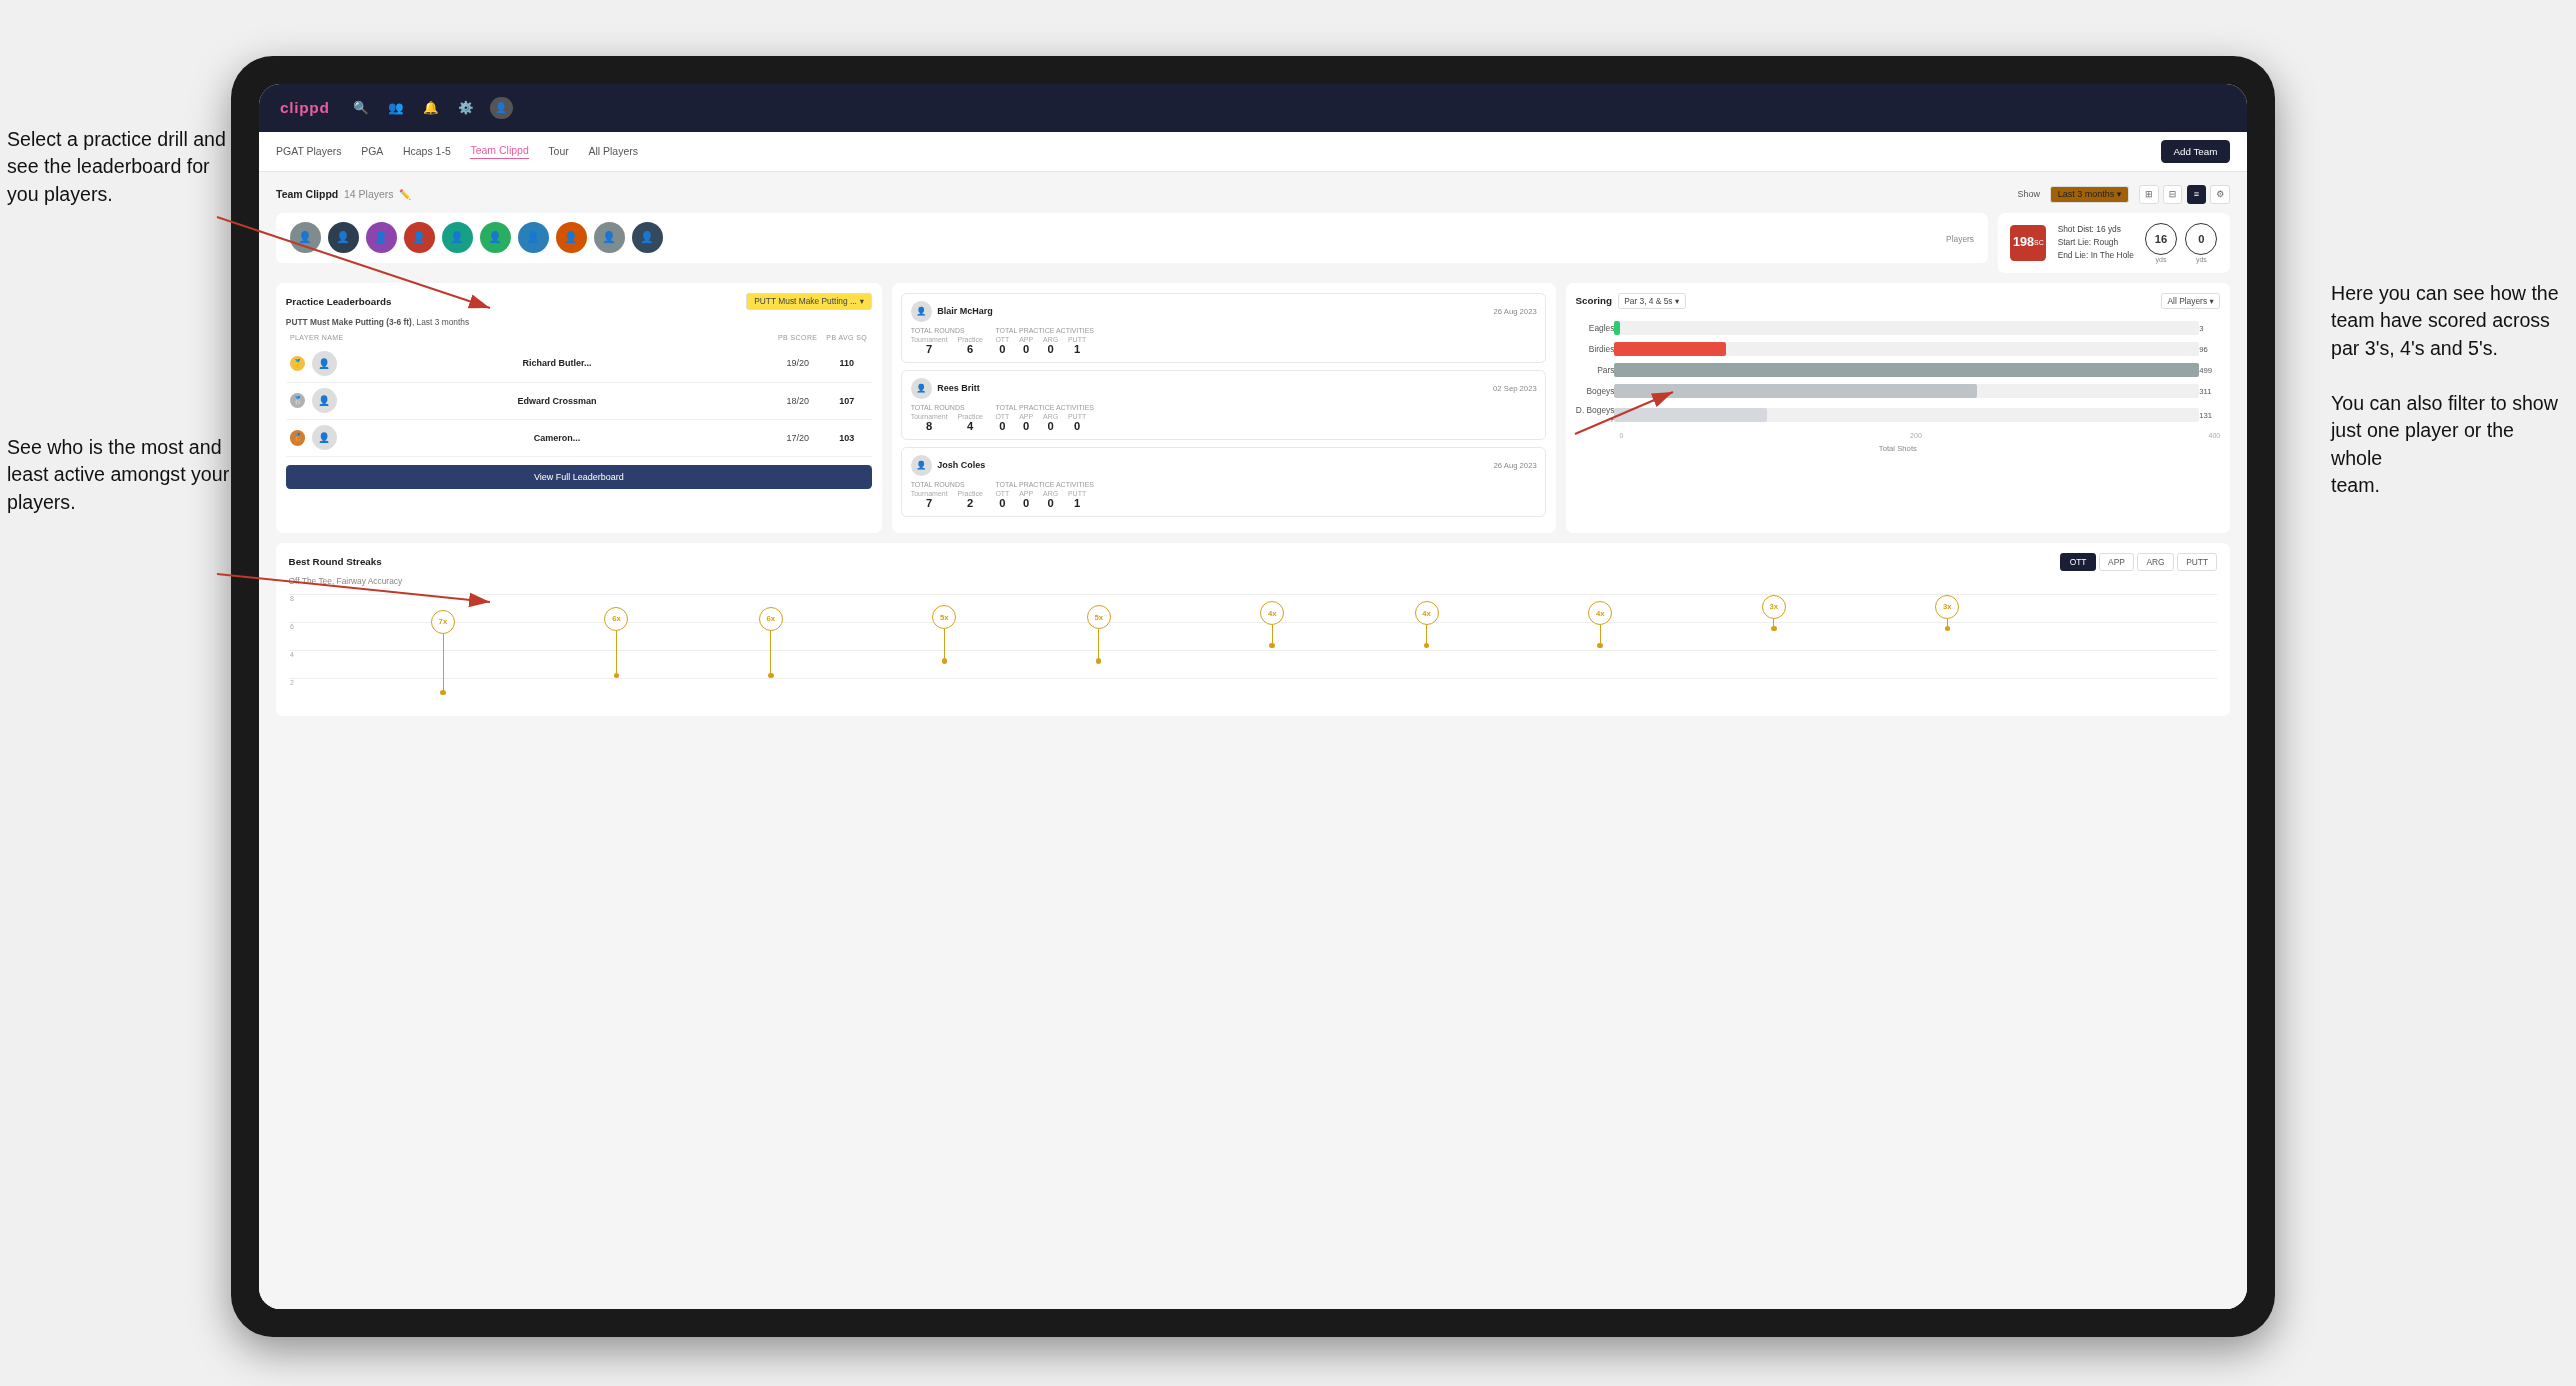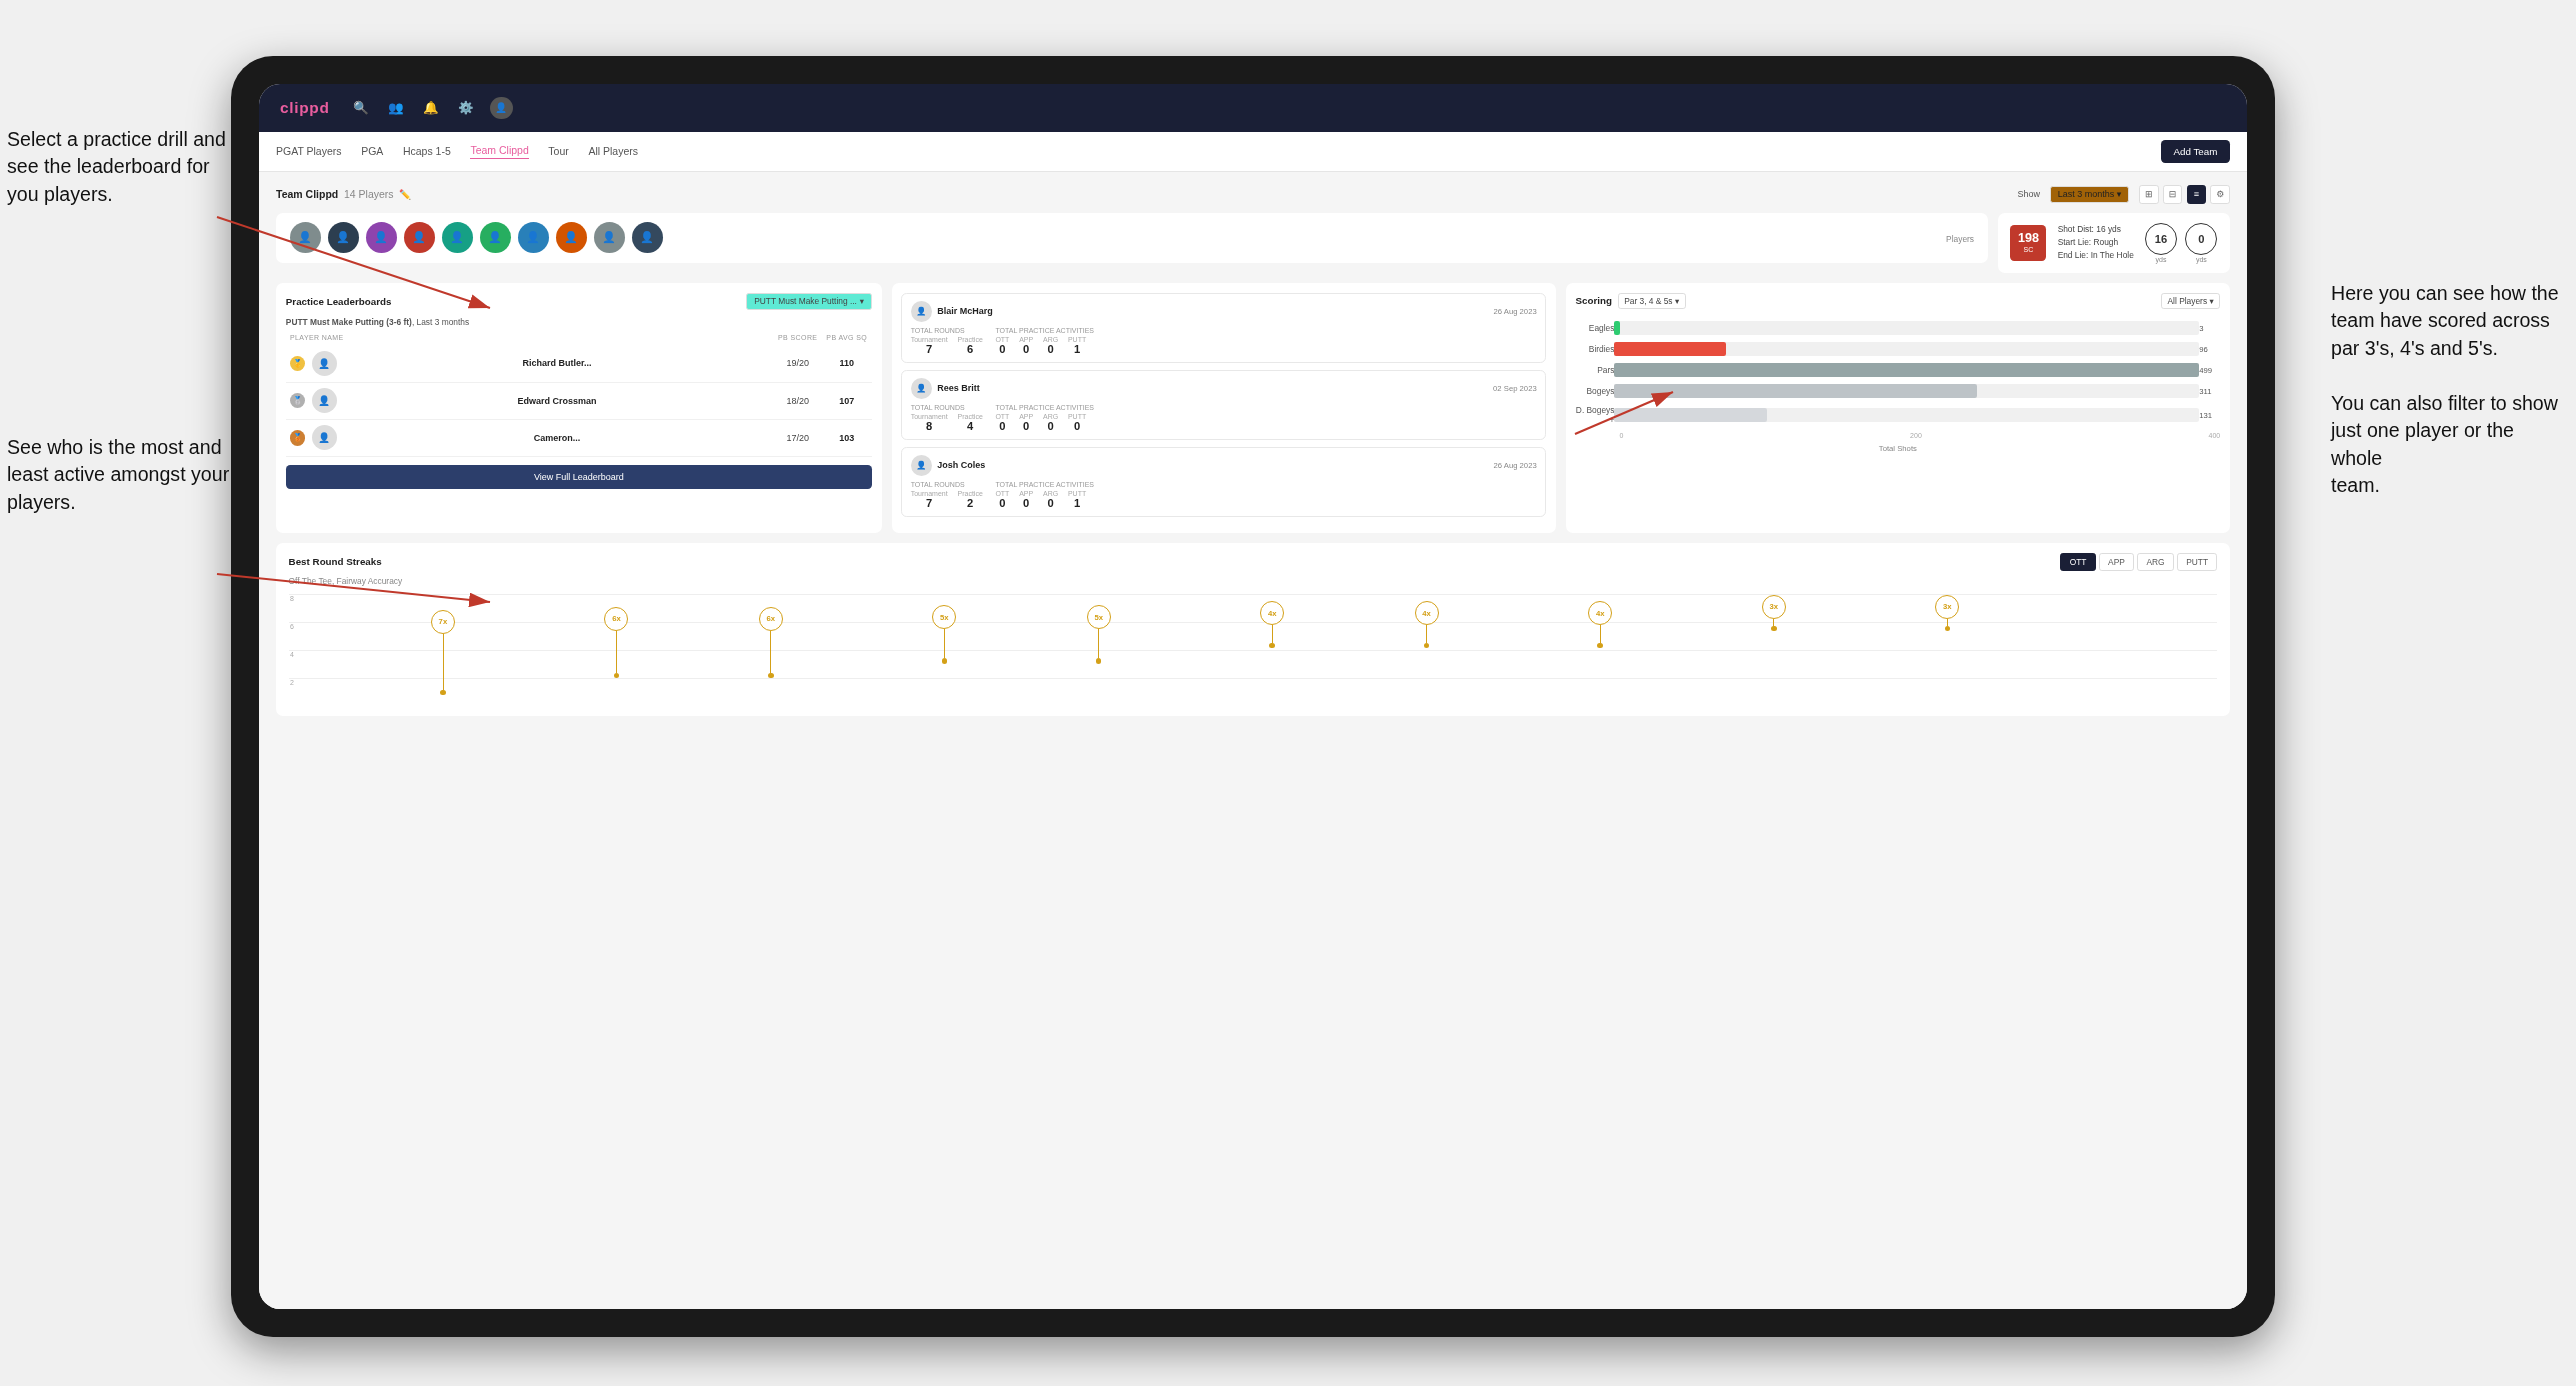--- a/index.html
+++ b/index.html
@@ -277,21 +277,21 @@
 
     .shot-badge {
       background: #c0392b;
       color: #fff;
       font-size: 12.6px;
       font-weight: 700;
       width: 36px;
       height: 36px;
       border-radius: 4.2px;
       display: flex;
-      flex-direction: column;
+      flex-direction: row;
       align-items: center;
       justify-content: center;
       line-height: 1.1;
     }
 
     .shot-badge-sub {
       font-size: 7px;
       font-weight: 400;
     }
 
@@ -359,21 +359,21 @@
       font-weight: 600;
       color: #222;
     }
 
     .dropdown-btn {
       font-size: 8.4px;
       color: #444;
       border: 0.7px solid #ddd;
       border-radius: 2.8px;
       padding: 2.8px 7px;
-      background: #5eead4;
+      background: #fde047;
       cursor: pointer;
       display: flex;
       align-items: center;
       gap: 2.8px;
     }
 
     .drill-subtitle {
       font-size: 8.4px;
       color: #555;
       margin-bottom: 7px;

